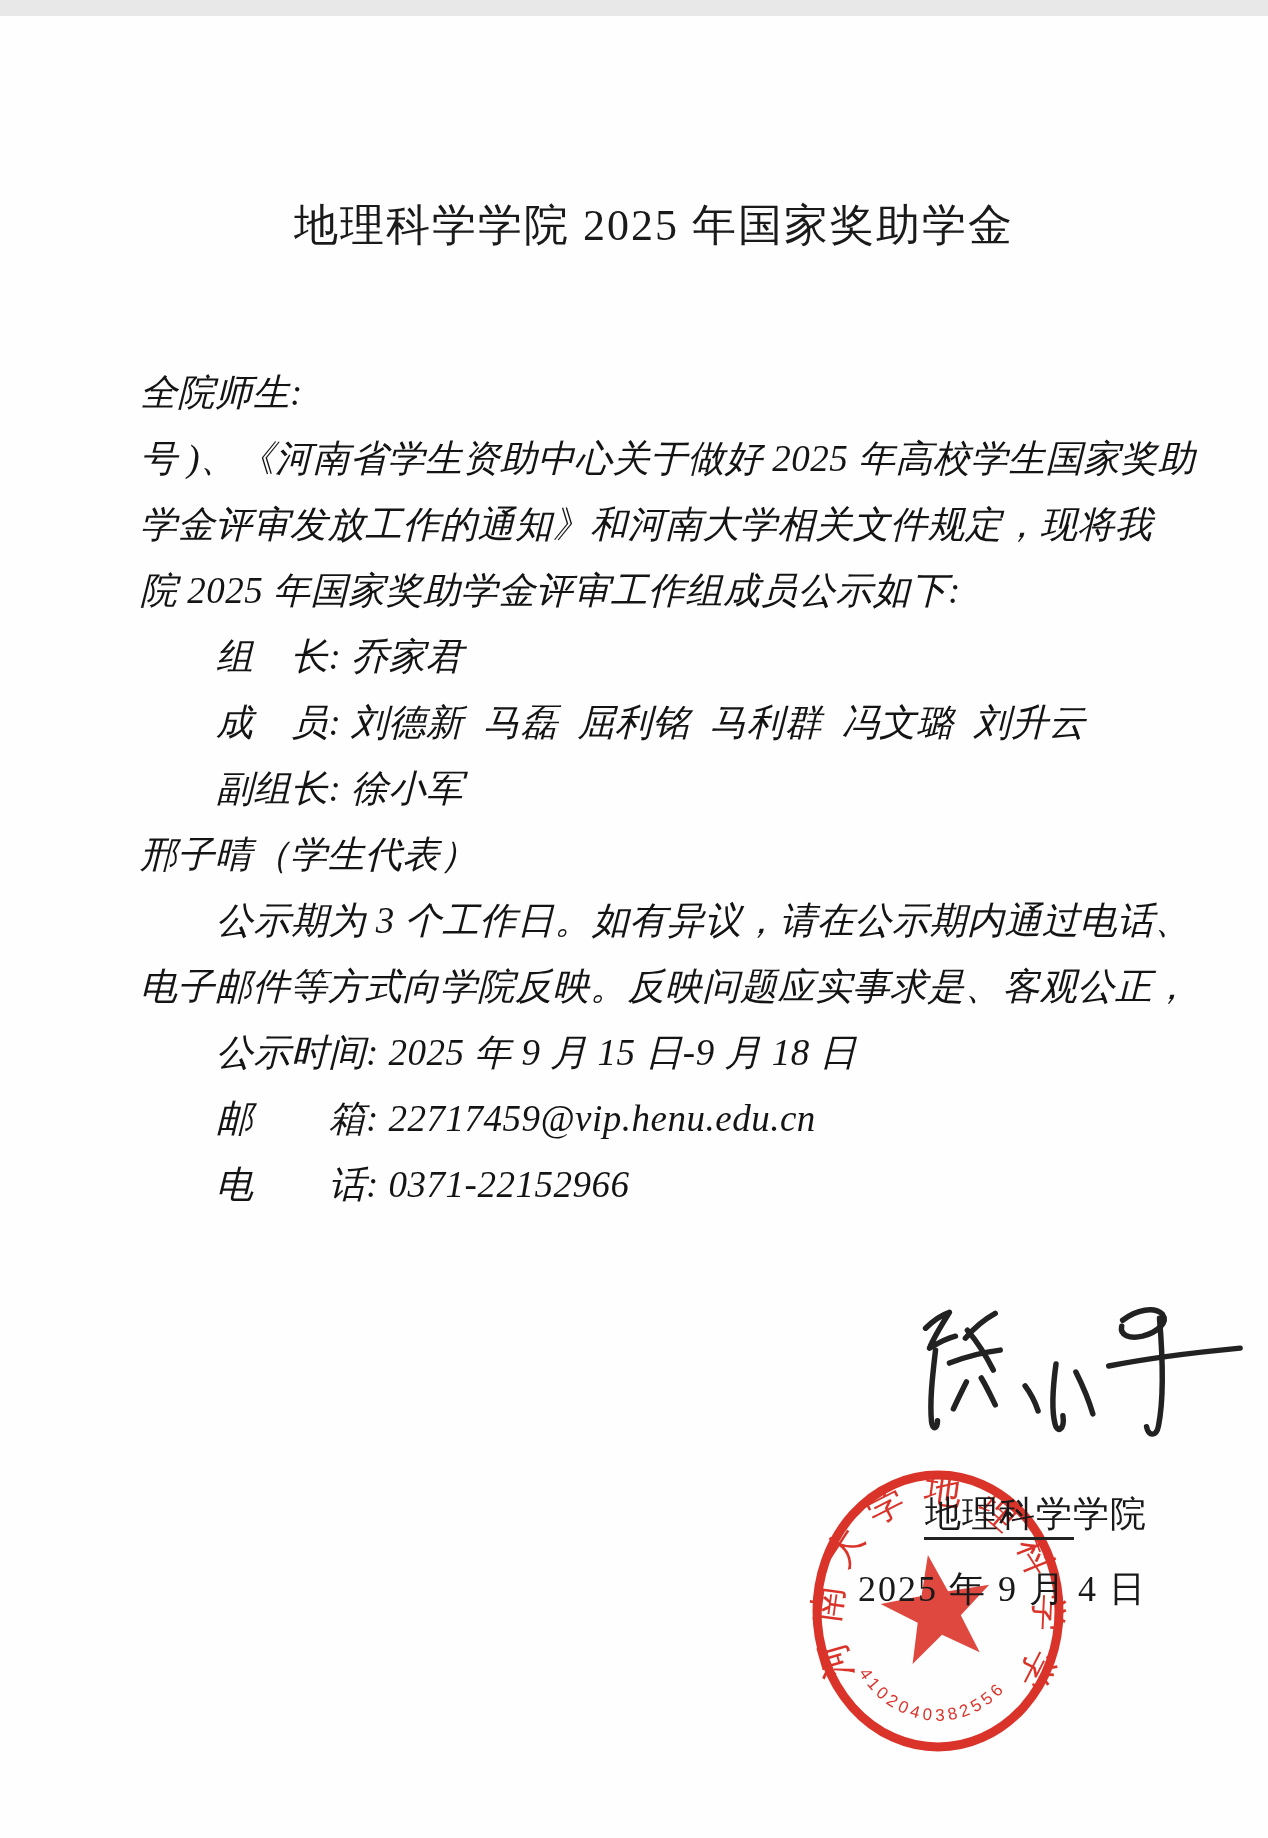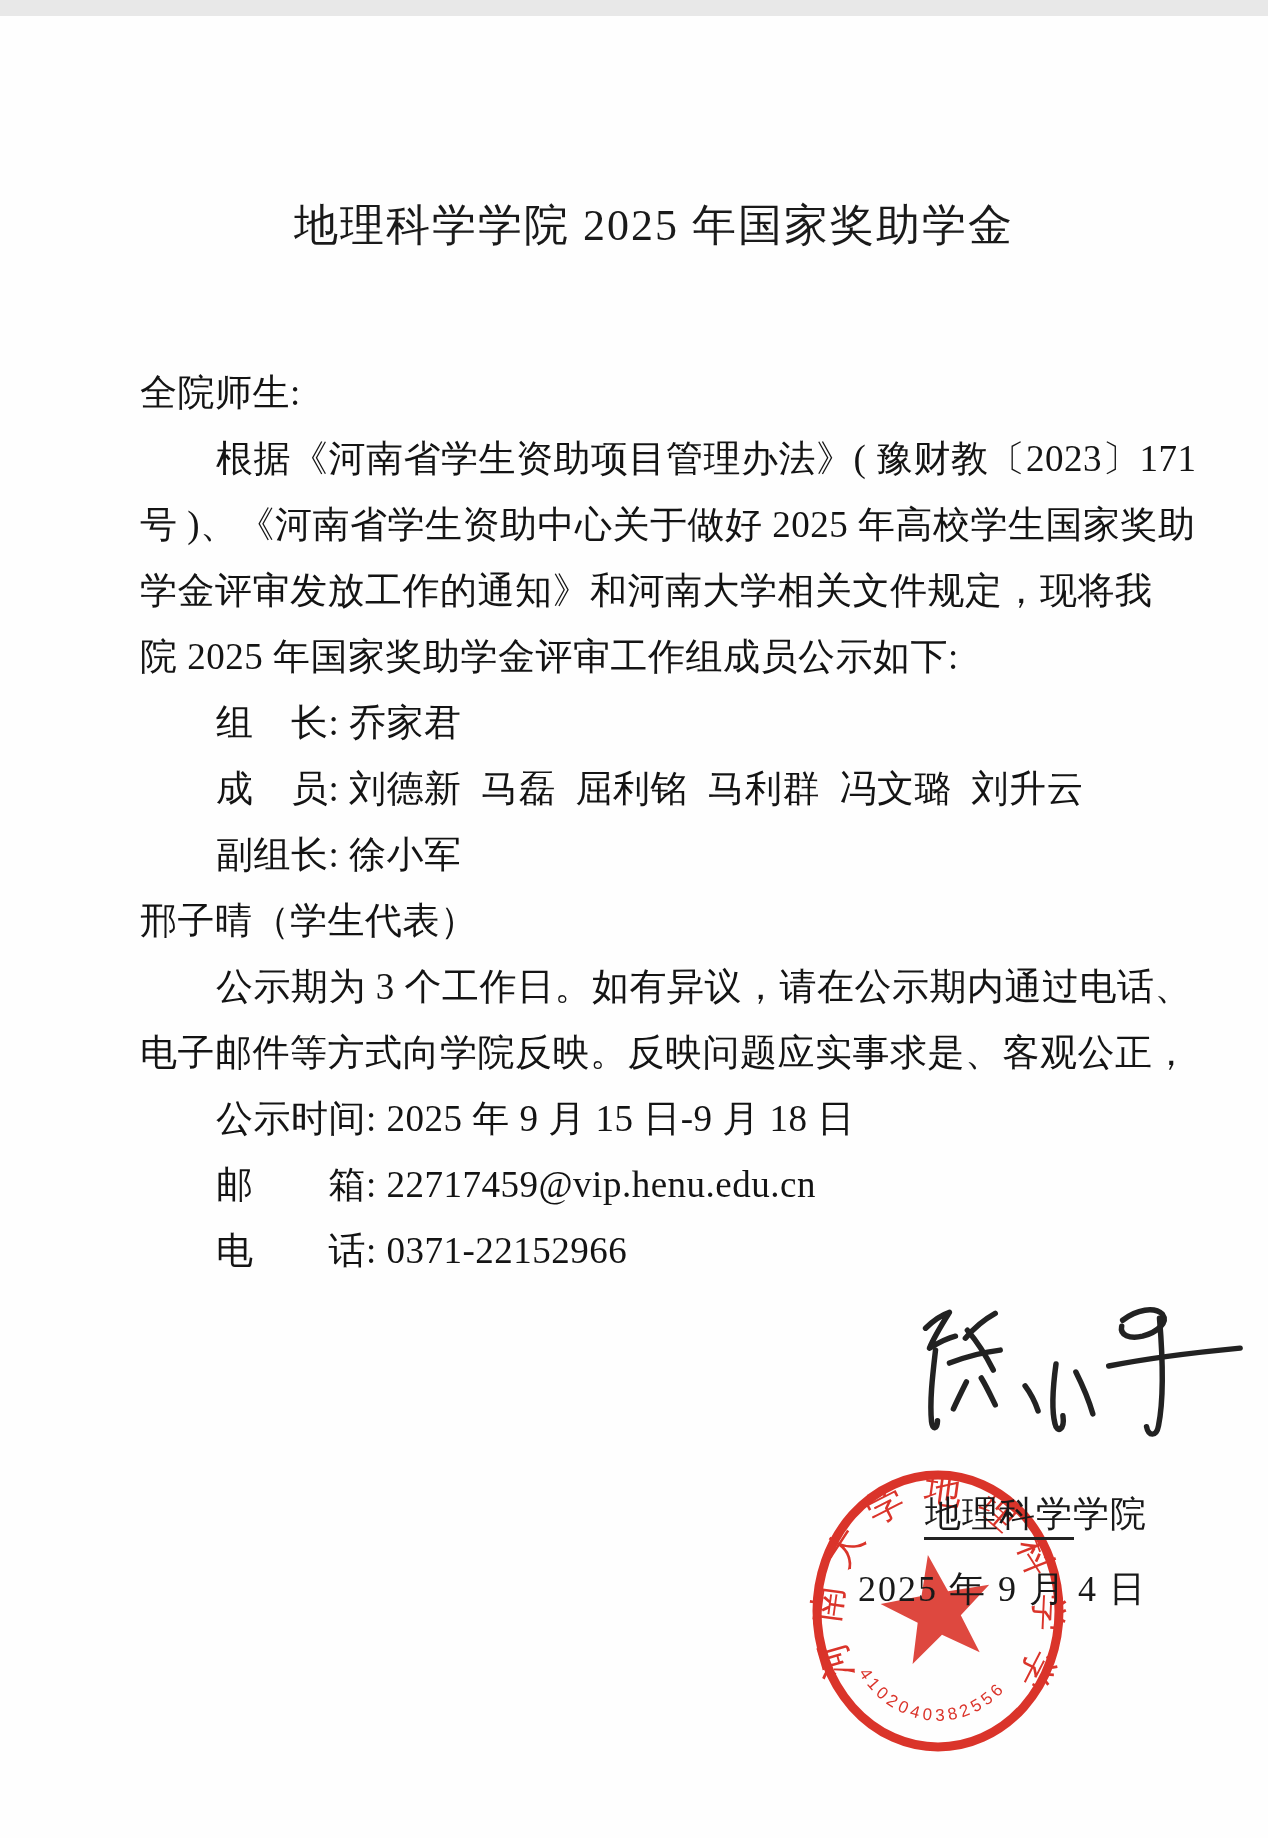--- a/index.html
+++ b/index.html
@@ -19,20 +19,21 @@
     letter-spacing:2px;
     white-space:pre;
     color:#1a1a1a;
   }
   .title1{top:180px;}
   .title2{top:258px;}
   .body-text{
     position:absolute;left:140px;top:344px;width:1060px;
     font-size:37px;
     color:#141414;
+    font-style:italic;
   }
   .body-text .line{
     height:66px;line-height:66px;
     white-space:pre;
     letter-spacing:0.5px;
   }
   .body-text .line.indent{padding-left:76px;}
   .sig-block{position:absolute;left:0;top:0;width:1268px;height:1838px;pointer-events:none;}
   .signature-svg{
     position:absolute;left:830px;top:1250px;width:438px;height:220px;z-index:3;
@@ -58,21 +59,20 @@
 </style>
 </head>
 <body>
 
 <div class="page">
 
   <div class="title title1">地理科学学院 2025 年国家奖助学金</div>
 
   <div class="body-text">
       <div class="line">全院师生:</div>
-      <div class="line indent">根据《河南省学生资助项目管理办法》( 豫财教〔2023〕171</div>
       <div class="line">号 )、《河南省学生资助中心关于做好 2025 年高校学生国家奖助</div>
       <div class="line">学金评审发放工作的通知》和河南大学相关文件规定，现将我</div>
       <div class="line">院 2025 年国家奖助学金评审工作组成员公示如下:</div>
       <div class="line indent">组　长: 乔家君</div>
       <div class="line indent">成　员: 刘德新  马磊  屈利铭  马利群  冯文璐  刘升云</div>
       <div class="line indent">副组长: 徐小军</div>
       <div class="line">邢子晴（学生代表）</div>
       <div class="line indent">公示期为 3 个工作日。如有异议，请在公示期内通过电话、</div>
       <div class="line">电子邮件等方式向学院反映。反映问题应实事求是、客观公正，</div>
       <div class="line indent">公示时间: 2025 年 9 月 15 日-9 月 18 日</div>

